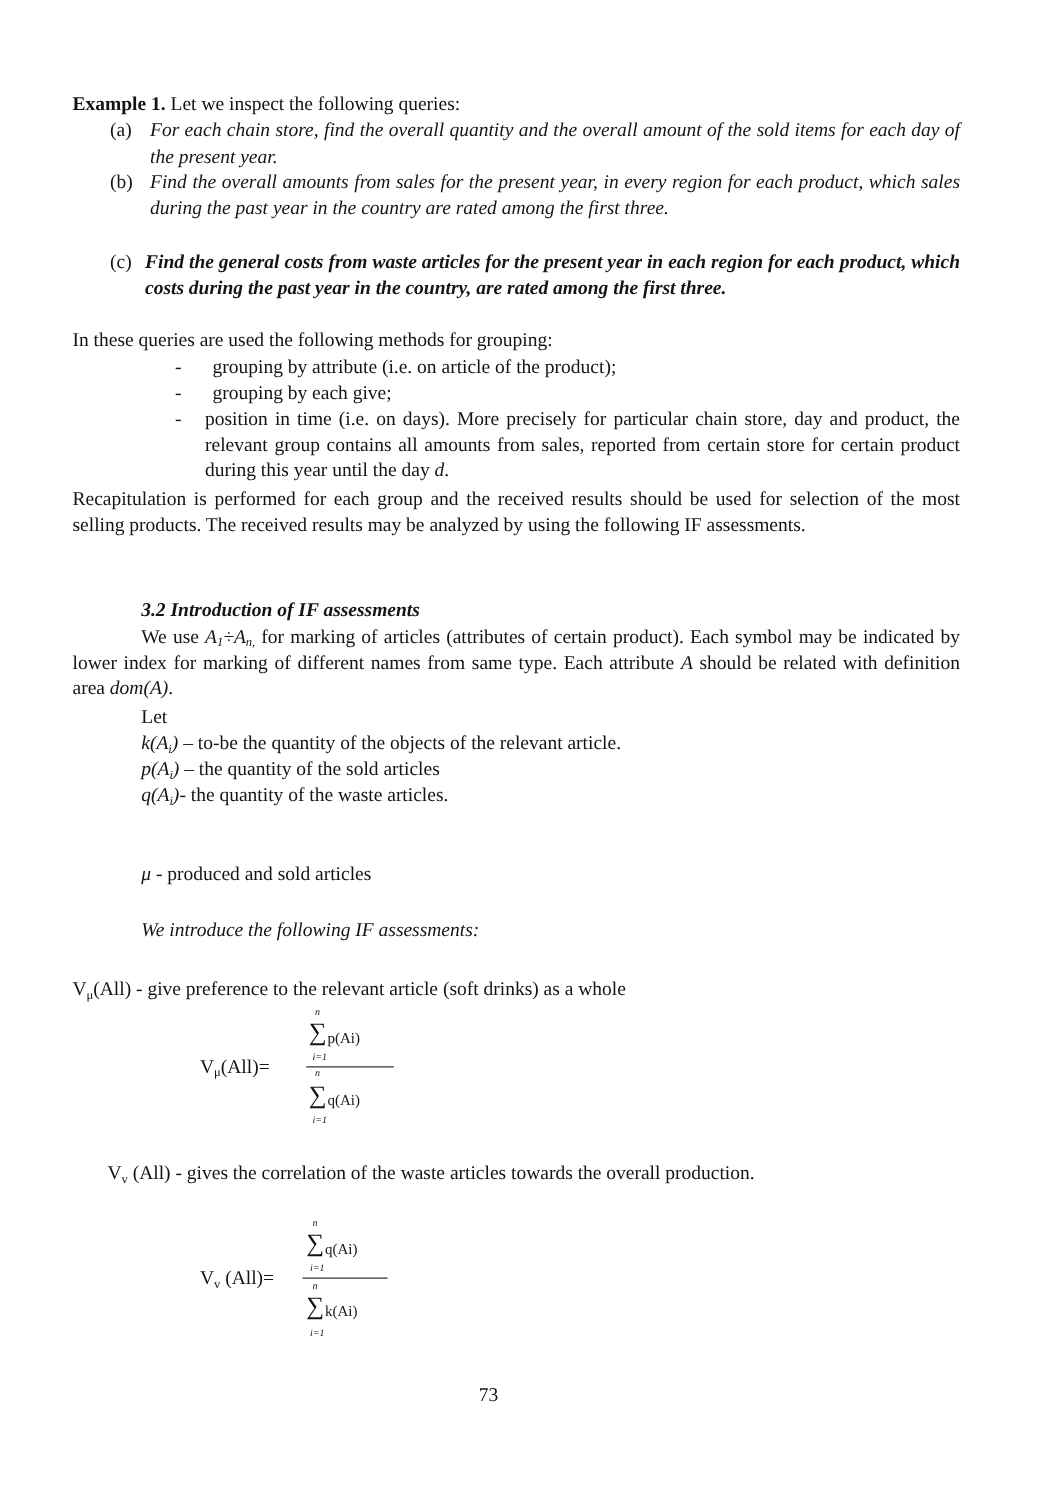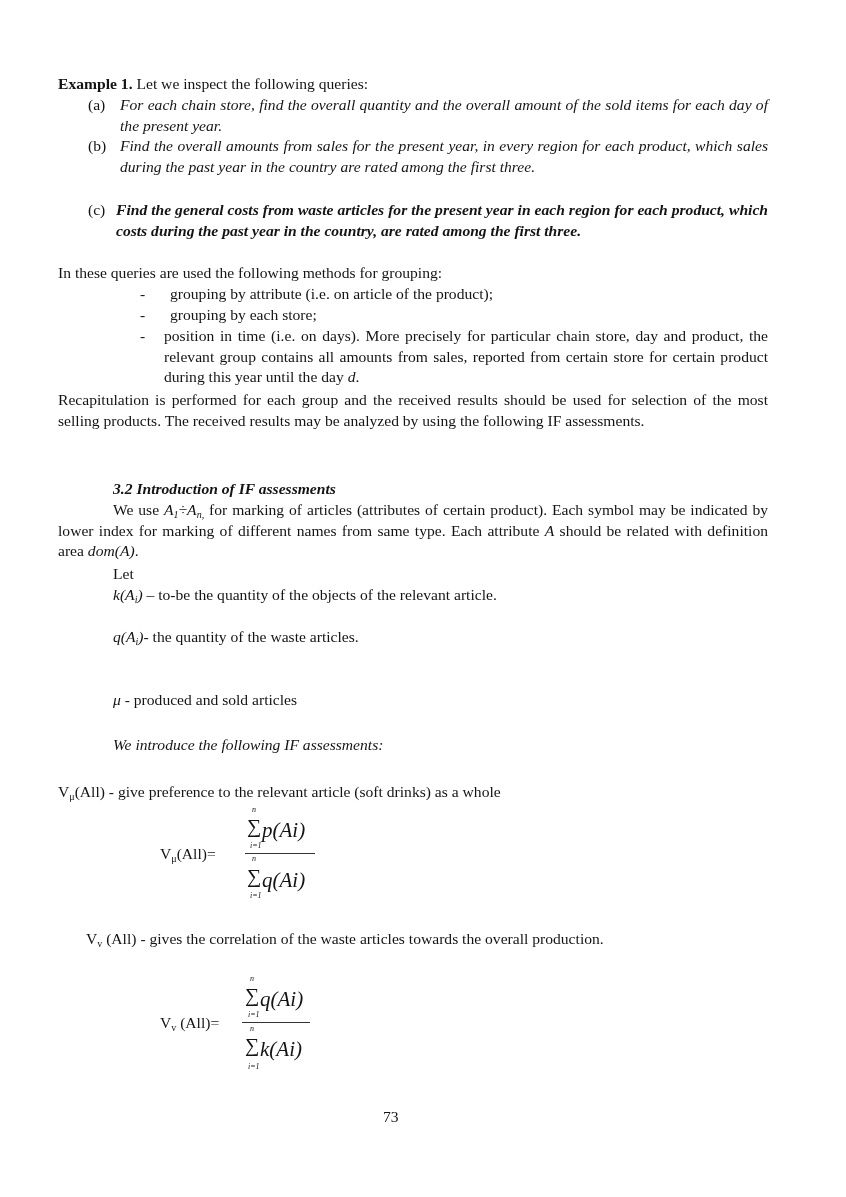--- a/index.html
+++ b/index.html
@@ -14,21 +14,21 @@
   .it { font-style: italic; }
   .b { font-weight: bold; }
   .list-item { position: absolute; }
   .lbl { position: absolute; left: 0; top: 0; }
   .dash { position: absolute; left: 0; top: 0; }
   sub { font-size: 10px; line-height: 0; vertical-align: -3px; }
   .frac { position: absolute; }
   .frac .lhs { position: absolute; white-space: nowrap; font-size: 15.6px; }
   .sigma { font-size: 20px; font-style: normal; position: absolute; }
   .lim { position: absolute; font-size: 8px; font-style: italic; line-height: 8px; }
-  .term { position: absolute; font-style: italic; font-size: 21px; white-space: nowrap; }
+  .term { position: absolute; font-size: 12px; white-space: nowrap; }
   .bar { position: absolute; height: 1px; background: #333; }
 </style>
 </head>
 <body>
 
 <div class="page">
 
   <div class="abs" style="left:58px; top:74px; width:710px;">
     <span class="b">Example</span>
     <span class="b">1.</span>
@@ -49,36 +49,37 @@
   </div>
 
   <div class="abs" style="left:58px; top:263px; width:710px;">In these queries are used the following methods for grouping:</div>
 
   <div class="list-item" style="left:140px; top:284px; width:628px;">
     <span class="dash">-</span>
     <div style="margin-left:30px;">grouping by attribute (i.e. on article of the product);</div>
   </div>
   <div class="list-item" style="left:140px; top:305px; width:628px;">
     <span class="dash">-</span>
-    <div style="margin-left:30px;">grouping by each store;</div>
+    <div style="margin-left:30px;">grouping by each give;</div>
   </div>
   <div class="list-item" style="left:140px; top:326px; width:628px;">
     <span class="dash">-</span>
     <div class="just" style="margin-left:24px;"><span>position in time (i.e. on days). More precisely for particular chain store, day and product, the relevant group contains all amounts from sales, reported from certain store for certain product during this year until the day </span><span class="it">d</span><span>.</span></div>
   </div>
 
   <div class="abs just" style="left:58px; top:390px; width:710px;">Recapitulation is performed for each group and the received results should be used for selection of the most selling products. The received results may be analyzed by using the following IF assessments.</div>
 
   <div class="abs it b" style="left:113px; top:479px; width:600px;">3.2 Introduction of IF assessments</div>
 
   <div class="abs just" style="left:58px; top:500px; width:710px; text-indent:55px;"><span>We use </span><span class="it"><span>A</span><sub>1</sub><span>÷A</span><sub>n,</sub></span><span> for marking of articles (attributes of certain product). Each symbol may be indicated by lower index for marking of different names from same type. Each attribute </span><span class="it">A</span><span> should be related with definition area </span><span class="it">dom(A)</span><span>.</span></div>
 
   <div class="abs" style="left:113px; top:564px;">Let</div>
 
   <div class="abs" style="left:113px; top:585px; width:655px;"><span class="it"><span>k(A</span><sub>i</sub><span>)</span></span><span> – to-be the quantity of the objects of the relevant article.</span></div>
+  <div class="abs" style="left:113px; top:606px; width:655px;"><span class="it"><span>p(A</span><sub>i</sub><span>)</span></span><span> – the quantity of the sold articles</span></div>
   <div class="abs" style="left:113px; top:627px; width:655px;"><span class="it"><span>q(A</span><sub>i</sub><span>)</span></span><span>- the quantity of the waste articles.</span></div>
   <div class="abs" style="left:113px; top:690px; width:655px;"><span class="it">μ</span><span> - produced and sold articles</span></div>
 
   <div class="abs it" style="left:113px; top:735px;">We introduce the following IF assessments:</div>
 
   <div class="abs" style="left:58px; top:782px; width:710px;"><span>V</span><sub>μ</sub><span>(All)</span><span> - give preference to the relevant article (soft drinks) as a whole</span></div>
 
   <div class="frac" style="left:160px; top:806px; width:200px; height:96px;">
     <div class="lhs" style="left:0; top:38px;"><span>V</span><sub>μ</sub><span>(All)=</span></div>
     <span class="lim" style="left:92px; top:0px;">n</span>

